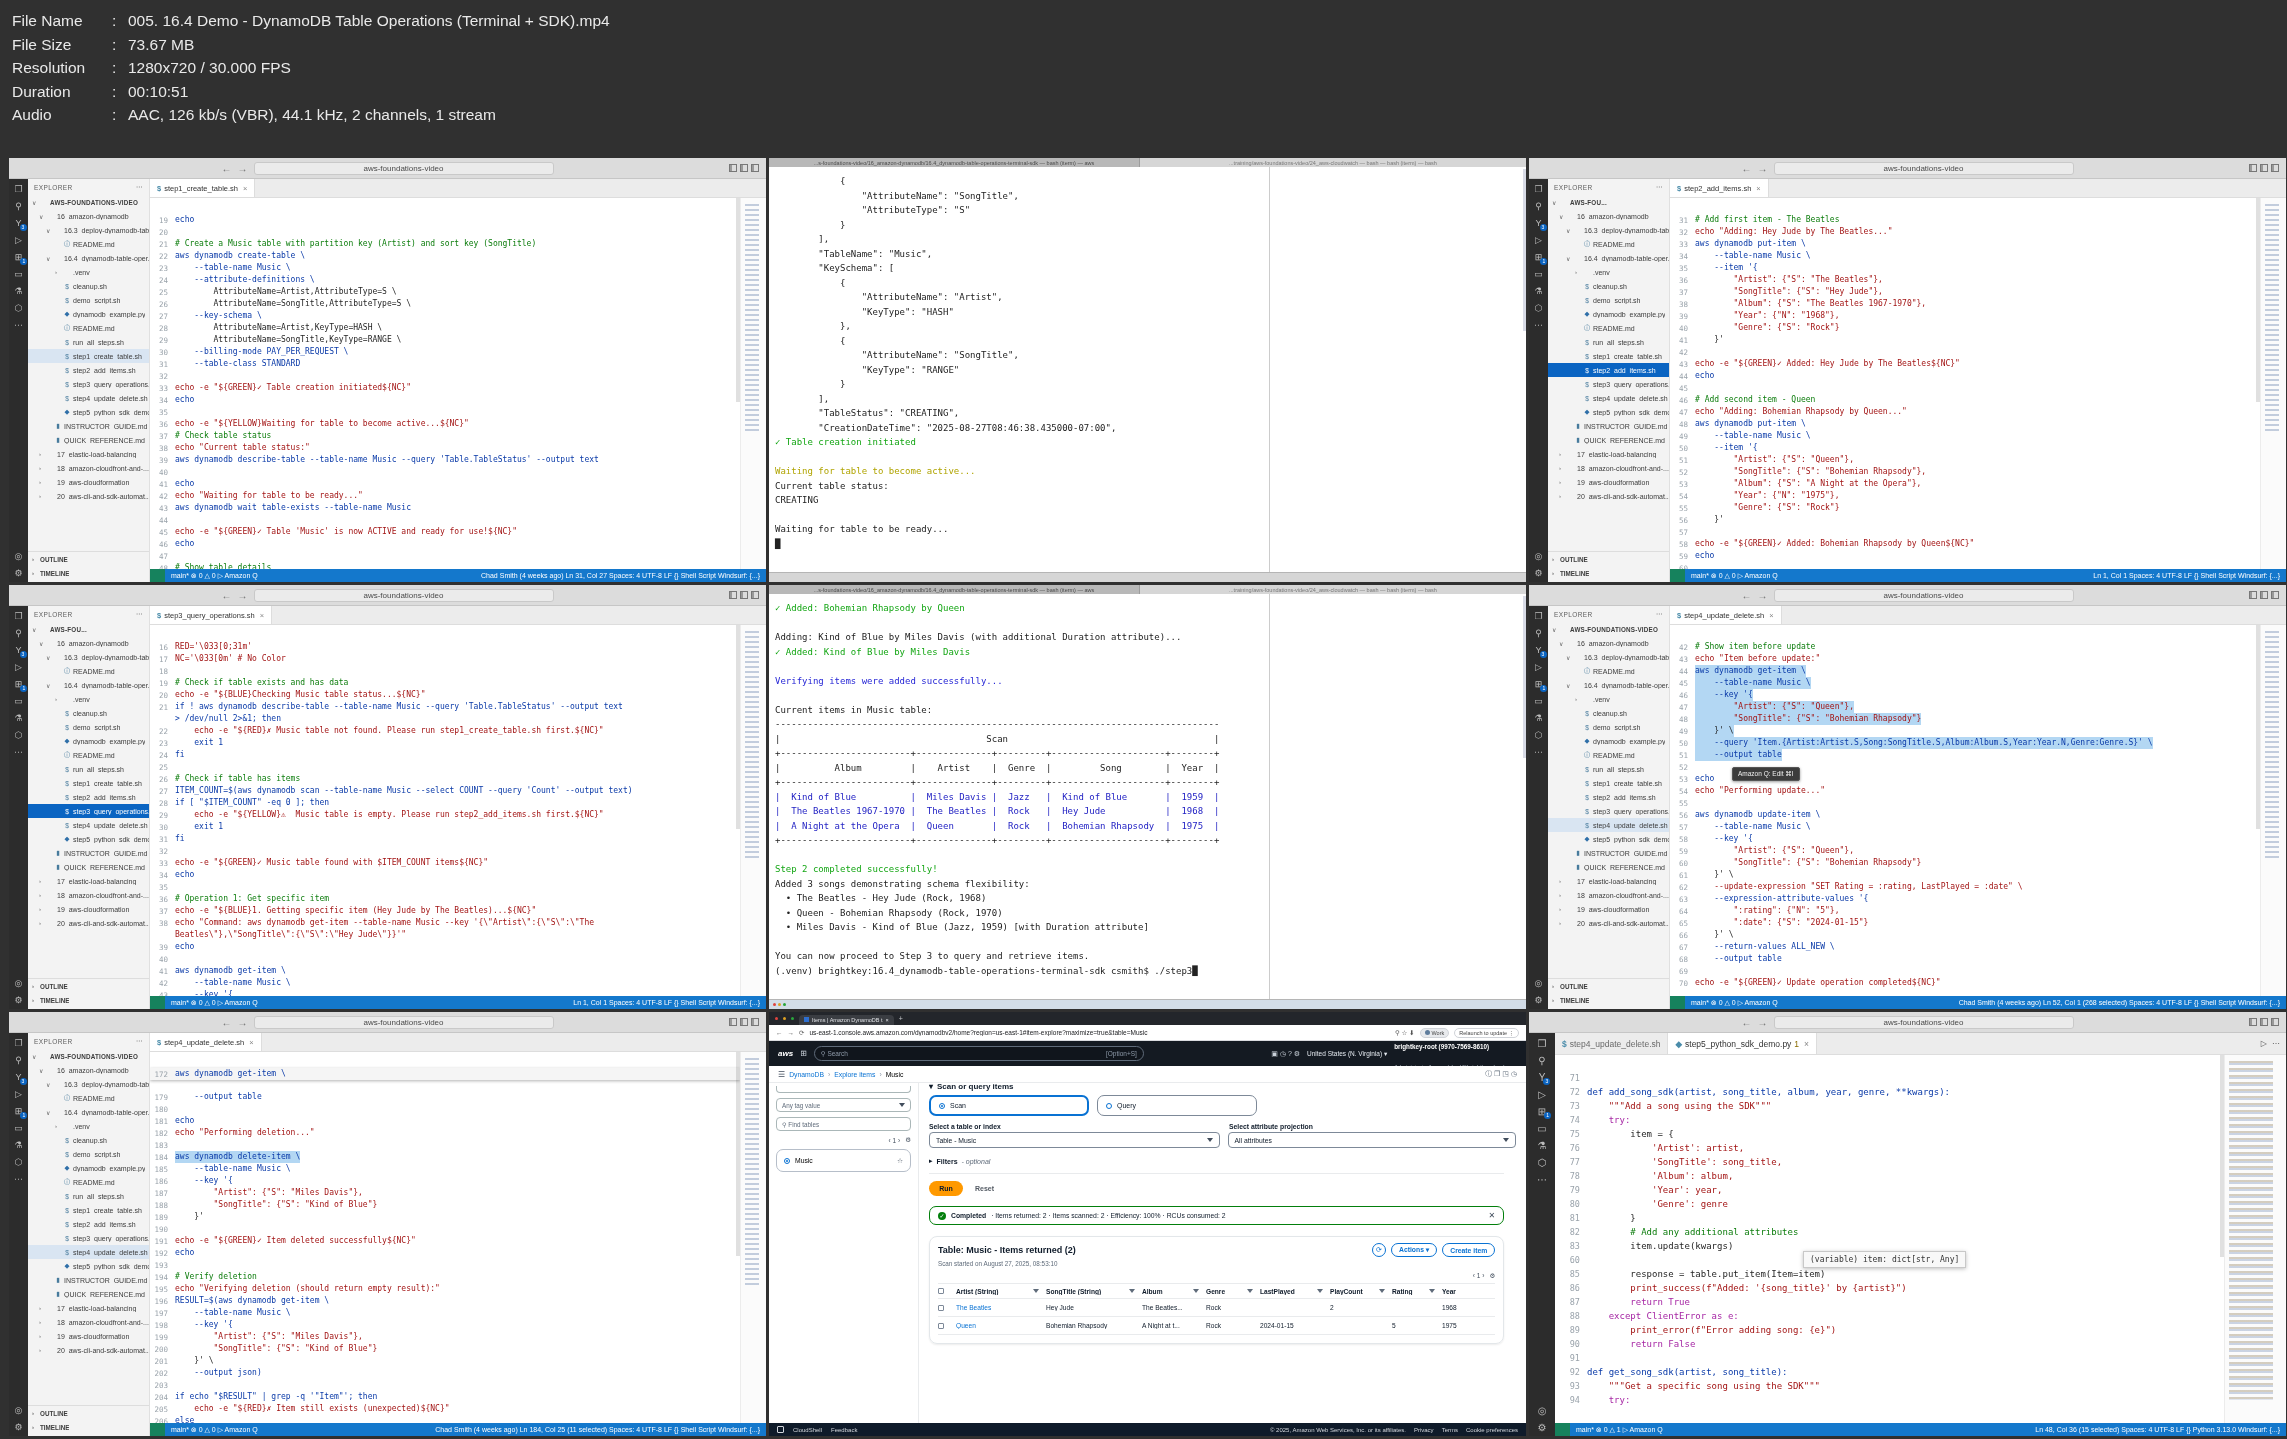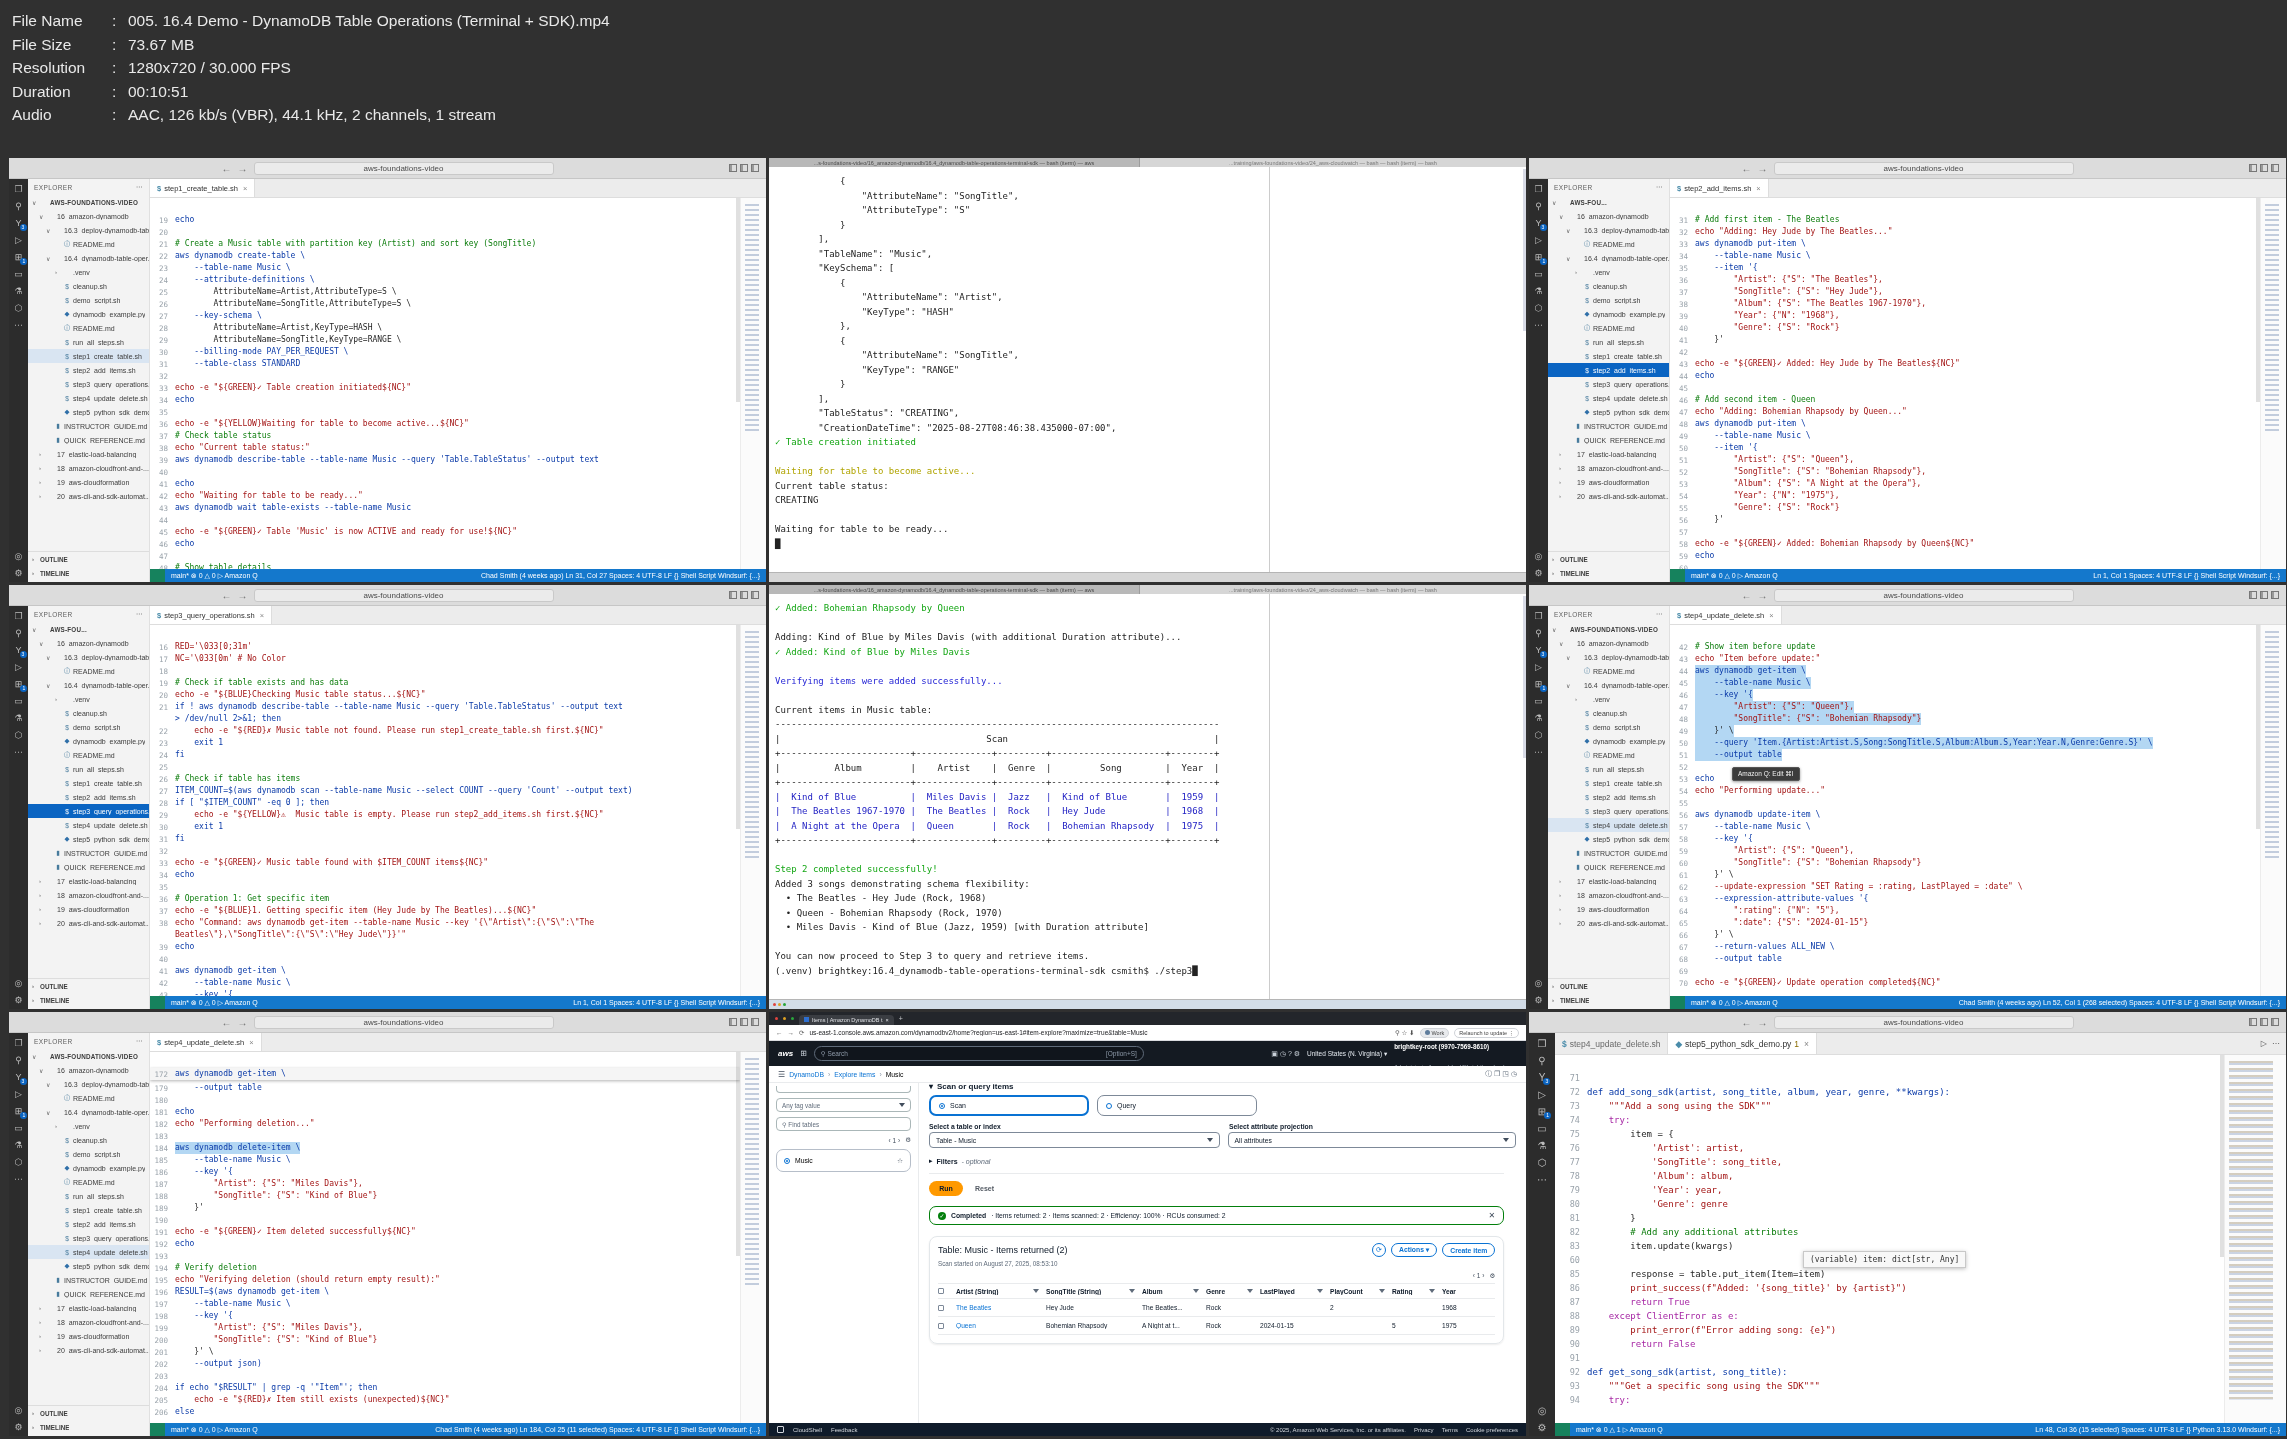--- a/index.html
+++ b/index.html
@@ -52,21 +52,21 @@
   .edmain{flex:1;display:flex;min-height:0;position:relative}
   .codewrap{flex:1;overflow:hidden;padding-top:16px}
   .cl{display:flex;height:12px;align-items:center}
   .cl .ln{flex:none;width:25px;text-align:right;padding-right:7px;font:7.5px "DejaVu Sans Mono",monospace;color:#9aa3ab}
   .cl .ct{font:8px/12px "DejaVu Sans Mono",monospace;white-space:pre;color:#1f1f1f}
   .cl.cmt .ct{color:#0d7d0d}
   .cl.str .ct{color:#a31515}
   .cl.cmd .ct{color:#0a3aa8}
   .cl.kw .ct{color:#a626a4}
   .cl.sel .ct{background:#b3d7f3}
-  .cl.sticky{background:#f5f5f5;box-shadow:0 1px 3px rgba(0,0,0,.3);margin-bottom:2px}
+  .cl.sticky{background:#f5f5f5;box-shadow:0 1px 3px rgba(0,0,0,.3);margin-bottom:11px}
   .mmap{flex:none;width:26px;border-left:1px solid #ececec;background-color:#fbfbfb;background-image:repeating-linear-gradient(to bottom,rgba(110,135,175,.4) 0 2px,transparent 2px 5px);background-size:14px 62%;background-repeat:no-repeat;background-position:4px 6px}
   .escroll{position:absolute;right:26px;top:0;width:4px;height:55%;background:rgba(0,0,0,.12)}
   .vstat{height:13px;background:#1478cc;color:#fff;display:flex;align-items:center;font-size:7px;flex:none}
   .vstat .rem{width:15px;height:100%;background:#16825d;flex:none}
   .vstat .sl{margin-left:6px;white-space:nowrap}
   .vstat .sr{margin-left:auto;margin-right:6px;white-space:nowrap}
   .qtip{position:absolute;background:#3c3c3c;color:#eee;font-size:6.5px;padding:2px 5px;border:1px solid #555;border-radius:2px;box-shadow:0 1px 3px rgba(0,0,0,.4);z-index:5;white-space:nowrap}
   .ptip{position:absolute;background:#f8f8f8;color:#333;font:8px "DejaVu Sans Mono",monospace;padding:3px 6px;border:1px solid #c8c8c8;box-shadow:0 1px 4px rgba(0,0,0,.25);z-index:5;white-space:nowrap}
   
   .vs9 .cl{height:14px}
@@ -143,21 +143,21 @@
   .filters{margin-top:9px;font-size:7px;color:#0f1b2a;display:flex;gap:4px;align-items:center;border-bottom:1px solid #e9ebed;padding-bottom:8px;width:98%}
   .filters .opt{font-style:italic;color:#5f6b7a}
   .runrow{display:flex;align-items:center;gap:12px;margin-top:7px}
   .runbtn{width:34px;height:15px;background:#f90;border-radius:8px;display:flex;align-items:center;justify-content:center;font-size:7px;font-weight:700;color:#0f1b2a}
   .resetbtn{font-size:7px;color:#545b64;font-weight:700}
   .banner{margin-top:10px;border:1.5px solid #037f0c;border-radius:7px;background:#fff;display:flex;align-items:center;gap:5px;padding:4px 8px;font-size:6.8px;color:#0f1b2a;width:98%}
   .bcheck{width:8px;height:8px;border-radius:50%;background:#037f0c;color:#fff;font-size:6px;line-height:8px;text-align:center;flex:none}
   .bx{margin-left:auto;color:#414d5c;font-size:8px}
   .rescard{margin-top:11px;border:1px solid #e3e7ea;border-radius:8px;box-shadow:0 1px 2px rgba(0,0,0,.08);padding:6px 8px 8px;width:98%}
   .reshead{display:flex;align-items:center}
-  .restitle{font-size:9px;font-weight:400;color:#0f1b2a}
+  .restitle{font-size:9px;font-weight:700;color:#0f1b2a}
   .resbtns{margin-left:auto;display:flex;gap:5px;align-items:center}
   .circbtn{width:14px;height:14px;border:1px solid #0972d3;border-radius:50%;color:#0972d3;font-size:7px;display:flex;align-items:center;justify-content:center}
   .pillbtn{height:14px;border:1.5px solid #0972d3;border-radius:8px;color:#0972d3;font-size:6.8px;font-weight:700;display:flex;align-items:center;padding:0 7px}
   .substat{font-size:6.3px;color:#5f6b7a;margin-top:3px}
   .respager{display:flex;justify-content:flex-end;gap:5px;font-size:6.5px;color:#414d5c;margin:5px 0 3px}
   .btable{border-top:1px solid #e9ebed}
   .brow{display:flex;align-items:center;height:18px;border-bottom:1px solid #e9ebed;font-size:6.6px;color:#0f1b2a}
   .brow.bhead{height:15px;font-weight:700}
   .bc{display:flex;align-items:center;gap:3px;overflow:hidden;white-space:nowrap;padding-right:4px}
   .c0{width:18px;flex:none}.c1{width:90px;flex:none}.c2{width:96px;flex:none}.c3{width:64px;flex:none}.c4{width:54px;flex:none}.c5{width:70px;flex:none}.c6{width:62px;flex:none}.c7{width:50px;flex:none}.c8{flex:1}

